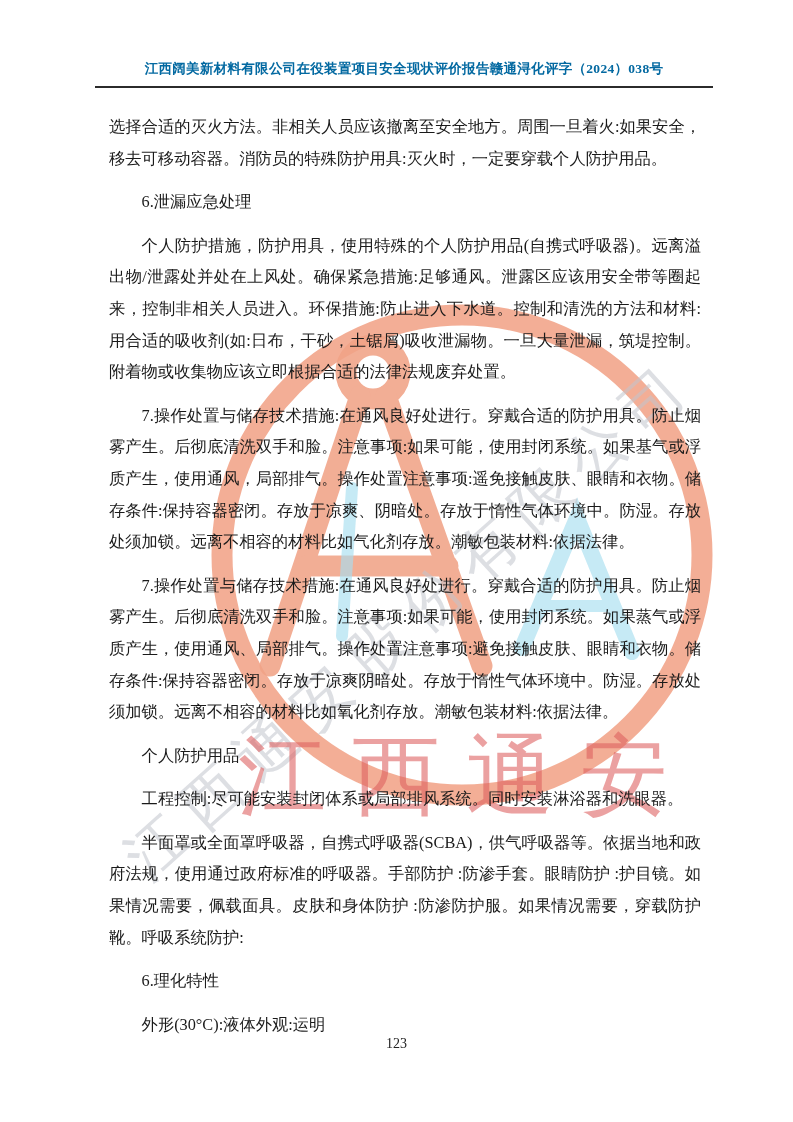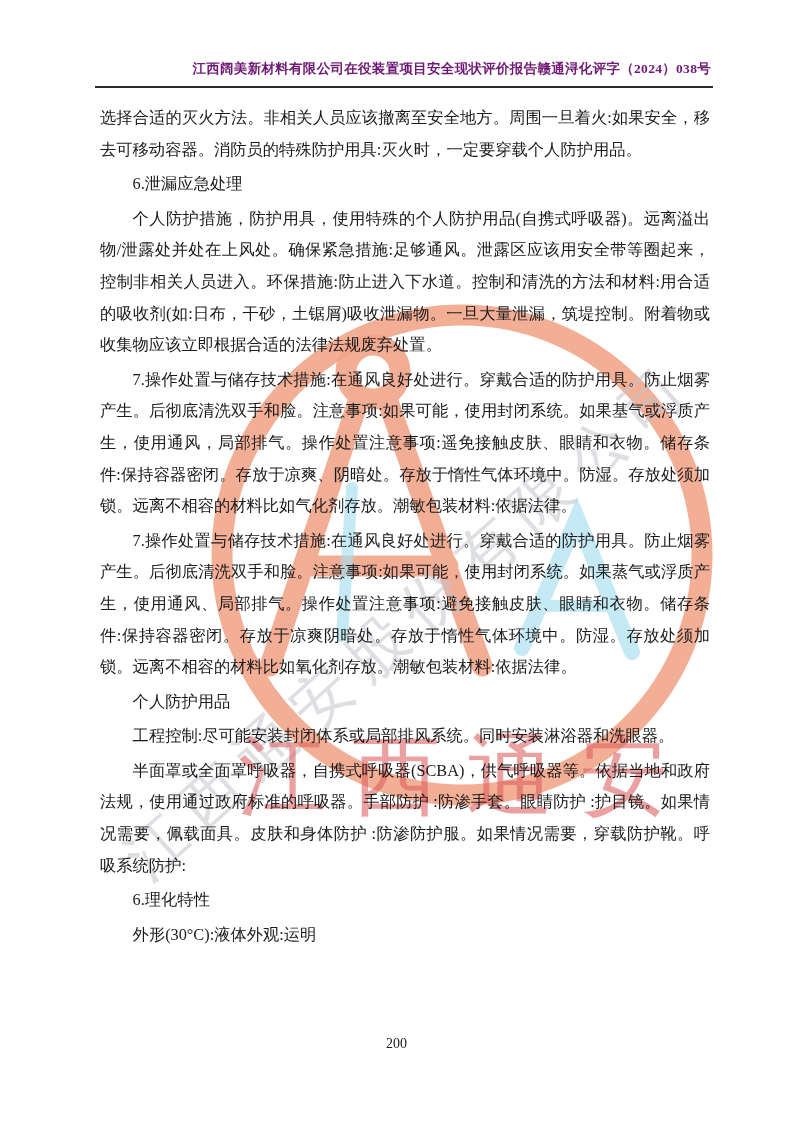--- a/index.html
+++ b/index.html
@@ -8,35 +8,35 @@
     width:793px;height:1122px;
     margin:0 auto;
     background:#ffffff;
     overflow:hidden;
     font-family:"Liberation Serif","DejaVu Serif",serif;
     color:#1a1a1a;
   }
   
   .header{
     position:absolute;left:97px;top:60px;width:614px;
-    display:flex;justify-content:flex-end;align-items:flex-end;
-    font-size:13.5px;font-weight:700;letter-spacing:.3px;color:#701a75;
+    display:flex;justify-content:center;align-items:flex-end;
+    font-size:13.5px;font-weight:700;letter-spacing:.3px;color:#0369a1;
   }
   .header-rule{
     position:absolute;left:95px;top:86px;width:618px;height:2px;
     background:#2b2b2b;
   }
   
   .body-text{
     position:absolute;left:97px;top:99px;width:616px;
     font-size:16.3px;line-height:31.6px;
     text-align:justify;
     z-index:2;
   }
-  .body-text p{margin:3px;padding:0;}
+  .body-text p{margin:12px;padding:0;}
   .body-text p.ind{text-indent:2em;}
   
   .watermark{
     position:absolute;left:0;top:0;width:793px;height:1122px;
     z-index:1;pointer-events:none;
   }
   
   .footer{
     position:absolute;left:0;top:1036px;width:793px;
     text-align:center;font-size:14px;color:#222;z-index:2;
@@ -81,15 +81,15 @@
     <p class="ind">个人防护措施，防护用具，使用特殊的个人防护用品(自携式呼吸器)。远离溢出物/泄露处并处在上风处。确保紧急措施:足够通风。泄露区应该用安全带等圈起来，控制非相关人员进入。环保措施:防止进入下水道。控制和清洗的方法和材料:用合适的吸收剂(如:日布，干砂，土锯屑)吸收泄漏物。一旦大量泄漏，筑堤控制。附着物或收集物应该立即根据合适的法律法规废弃处置。</p>
     <p class="ind">7.操作处置与储存技术措施:在通风良好处进行。穿戴合适的防护用具。防止烟雾产生。后彻底清洗双手和脸。注意事项:如果可能，使用封闭系统。如果基气或浮质产生，使用通风，局部排气。操作处置注意事项:遥免接触皮肤、眼睛和衣物。储存条件:保持容器密闭。存放于凉爽、阴暗处。存放于惰性气体环境中。防湿。存放处须加锁。远离不相容的材料比如气化剂存放。潮敏包装材料:依据法律。</p>
     <p class="ind">7.操作处置与储存技术措施:在通风良好处进行。穿戴合适的防护用具。防止烟雾产生。后彻底清洗双手和脸。注意事项:如果可能，使用封闭系统。如果蒸气或浮质产生，使用通风、局部排气。操作处置注意事项:避免接触皮肤、眼睛和衣物。储存条件:保持容器密闭。存放于凉爽阴暗处。存放于惰性气体环境中。防湿。存放处须加锁。远离不相容的材料比如氧化剂存放。潮敏包装材料:依据法律。</p>
     <p class="ind">个人防护用品</p>
     <p class="ind">工程控制:尽可能安装封闭体系或局部排风系统。同时安装淋浴器和洗眼器。</p>
     <p class="ind">半面罩或全面罩呼吸器，自携式呼吸器(SCBA)，供气呼吸器等。依据当地和政府法规，使用通过政府标准的呼吸器。手部防护 :防渗手套。眼睛防护 :护目镜。如果情况需要，佩载面具。皮肤和身体防护 :防渗防护服。如果情况需要，穿载防护靴。呼吸系统防护:</p>
     <p class="ind">6.理化特性</p>
     <p class="ind">外形(30°C):液体外观:运明</p>
   </div>
 
-  <div class="footer">200</div>
+  <div class="footer">123</div>
 
 </div>
 
 </body></html>

